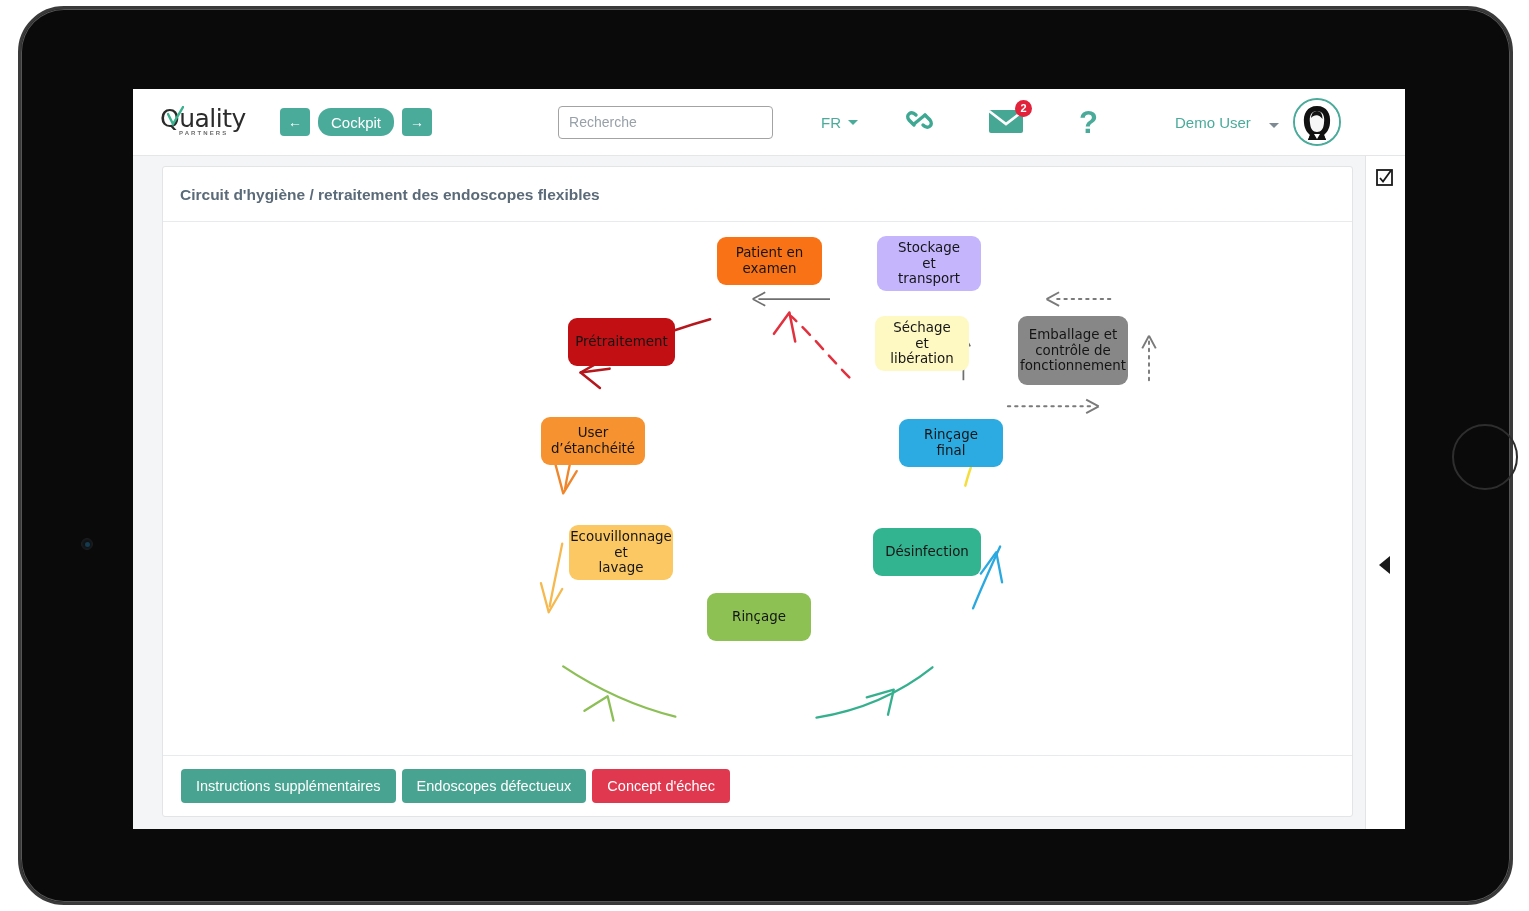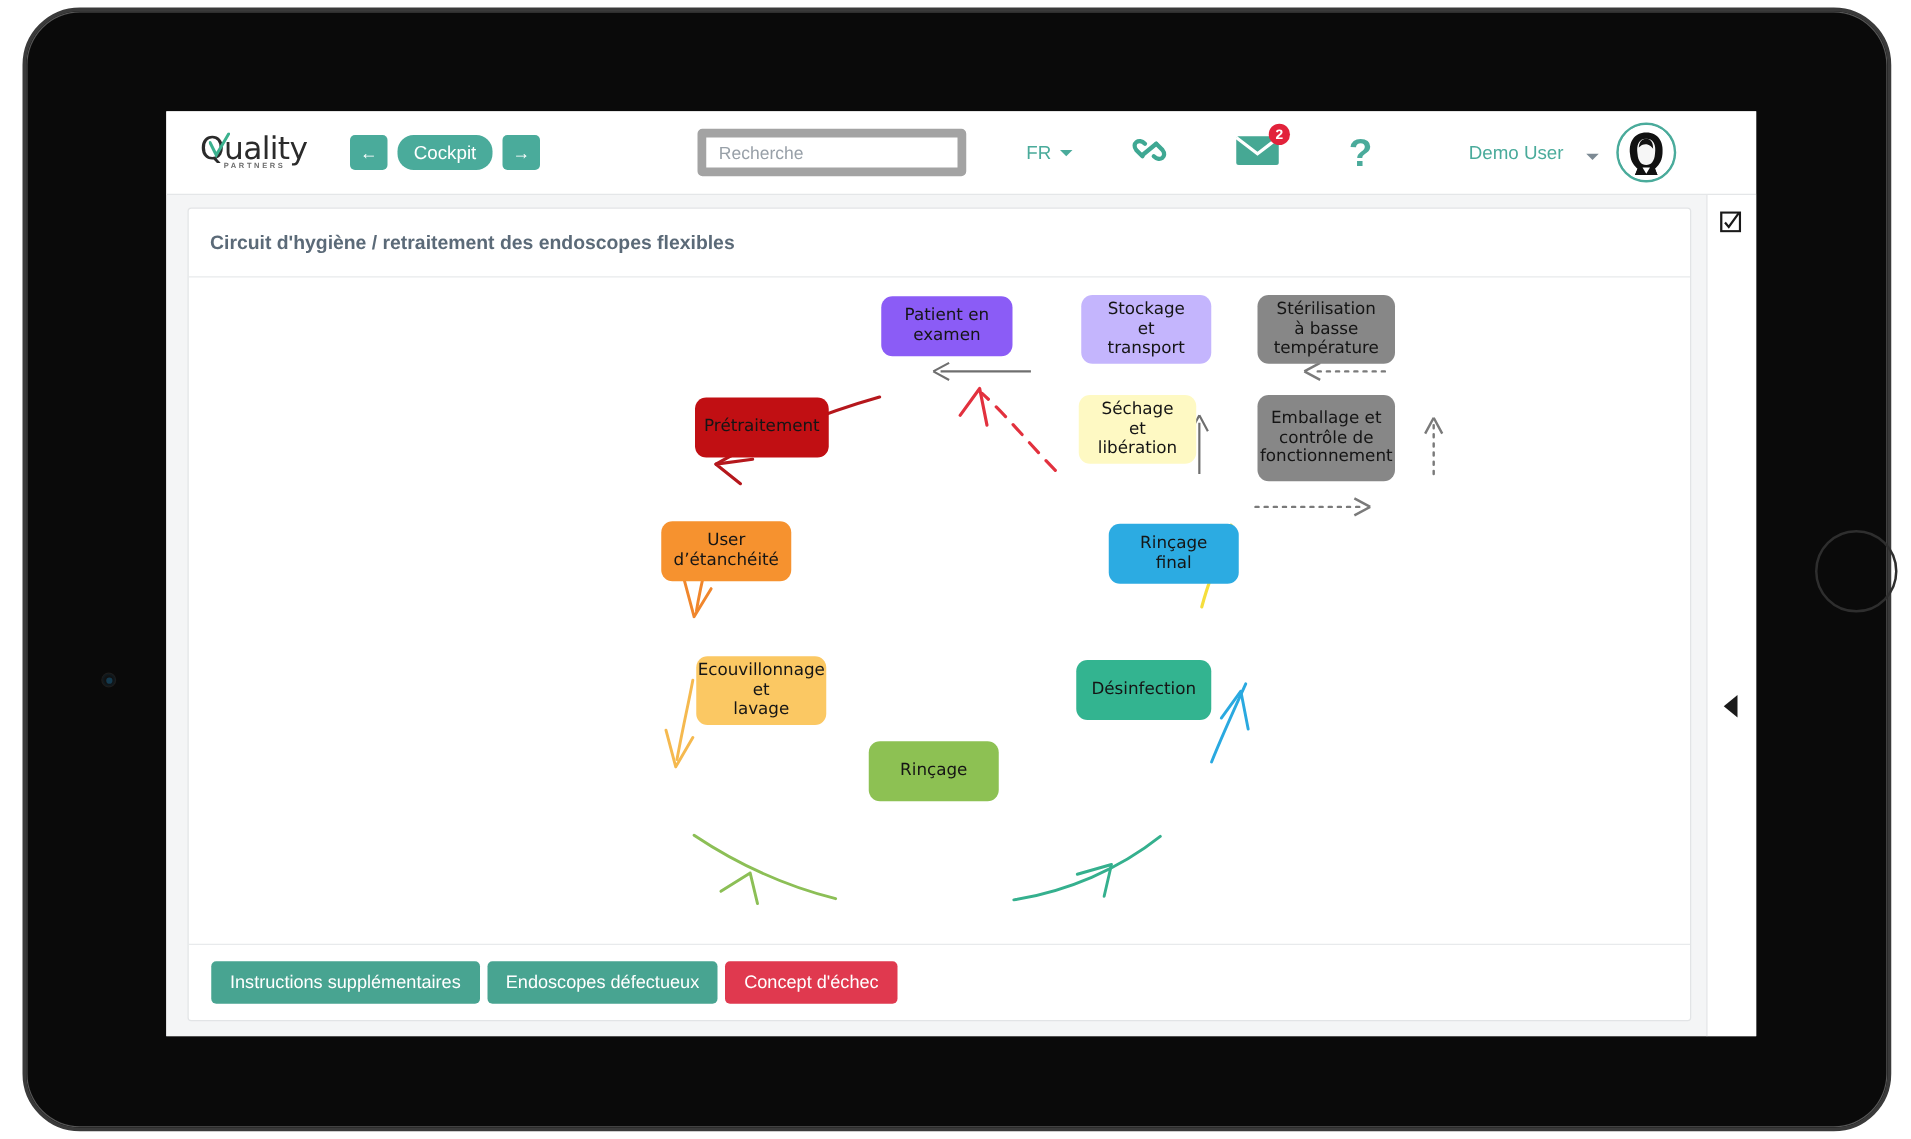--- a/index.html
+++ b/index.html
@@ -76,21 +76,21 @@
     background: #4aab9b; color: #ffffff; border: none;
     border-radius: 4px; cursor: pointer;
     font-family: "Liberation Sans", sans-serif;
   }
   .nav-arrow { width: 30px; height: 28px; font-size: 14px; line-height: 28px; }
   #cockpit-btn { height: 28px; padding: 0 13px; font-size: 15px; border-radius: 13px; }
 
   #search-wrap { margin-left: 126px; }
   #search-input {
     width: 215px; height: 33px; padding: 12px 10px;
-    border: 7px solid #a3a3a3; border-radius: 4px;
+    border: 1px solid #a3a3a3; border-radius: 4px;
     font-size: 14px; color: #495057;
     font-family: "Liberation Sans", sans-serif;
     background: #fff;
   }
   #search-input::placeholder { color: #98a0a8; }
 
   #lang-select {
     margin-left: 48px; color: #4aab9b; font-size: 15px;
     display: flex; align-items: center; gap: 7px; cursor: pointer;
   }
@@ -126,21 +126,21 @@
     cursor: pointer; flex: none;
   }
 
   
   #below-header { display: flex; height: 673px; background: #f4f5f6; }
   #content-col { flex: 1; padding: 10px 12px 0 17px; position: relative; }
 
   #card {
     background: #ffffff; border: 1px solid #e2e4e6;
     border-radius: 3px; height: 651px;
-    display: flex; flex-direction: column;
+    display: flex; flex-direction: column; margin-left: 12px;
   }
   #page-title {
     padding: 19px 0 17px 17px;
     font-size: 15.5px; font-weight: bold; color: #5b6a78;
     border-bottom: 1px solid #e8eaec;
   }
   #diagram-area {
     flex: 1; position: relative; overflow: hidden;
     border-bottom: 1px solid #e8eaec;
   }
@@ -318,44 +318,41 @@
                 <path d="M1020 128 L1020 88" stroke="#7a7a7a" stroke-width="2" fill="none" stroke-dasharray="2.5 5" stroke-linecap="round"></path>
                 <path d="M1020 82 L1013 95 M1020 82 L1027 95" stroke="#7a7a7a" stroke-width="2" fill="none"></path>
               </g>
 
               <g>
                 <path d="M980 44 L920 44" stroke="#7a7a7a" stroke-width="2" fill="none" stroke-dasharray="2.5 5" stroke-linecap="round"></path>
                 <path d="M914 44 L927 37 M914 44 L927 51" stroke="#7a7a7a" stroke-width="2" fill="none"></path>
               </g>
             </svg>
 
-          <div class="node" style="background: #8b5cf6; left: 554px; top: 15px; width: 105px; height: 48px;">Patient en
+          <div class="node" style="background: #f97316; left: 554px; top: 15px; width: 105px; height: 48px;">Patient en
 examen</div>
               <div class="node" style="background: rgb(193, 15, 19); left: 405px; top: 96px; width: 107px; height: 48px;">Prétraitement</div>
               <div class="node" style="background: rgb(246, 146, 47); left: 378px; top: 195px; width: 104px; height: 48px;">User
 d’étanchéité</div>
               <div class="node" style="background: rgb(251, 200, 99); left: 406px; top: 303px; width: 104px; height: 55px;">Ecouvillonnage
 et
 lavage</div>
               <div class="node" style="background: rgb(141, 193, 83); left: 544px; top: 371px; width: 104px; height: 48px;">Rinçage</div>
               <div class="node" style="background: rgb(51, 180, 144); left: 710px; top: 306px; width: 108px; height: 48px;">Désinfection</div>
               <div class="node" style="background: rgb(44, 171, 226); left: 736px; top: 197px; width: 104px; height: 48px;">Rinçage
 final</div>
               <div class="node" style="background: #fef9c3; left: 712px; top: 94px; width: 94px; height: 55px;">Séchage
 et
 libération</div>
               <div class="node" style="background: #c4b5fd; left: 714px; top: 14px; width: 104px; height: 55px;">Stockage
 et
 transport</div>
               <div class="node" style="background: rgb(135, 135, 135); left: 855px; top: 94px; width: 110px; height: 69px;">Emballage et
 contrôle de
 fonctionnement</div>
-              <div class="node" style="background: rgb(135, 135, 135); left: 855px; top: 14px; width: 110px; height: 55px;">Stérilisation
-à basse
-température</div>
             </div>
 
           <div id="footer-actions">
             <button class="action-btn action-teal">Instructions supplémentaires</button>
             <button class="action-btn action-teal">Endoscopes défectueux</button>
             <button class="action-btn action-red">Concept d'échec</button>
           </div>
         </div>
       </div>
 

